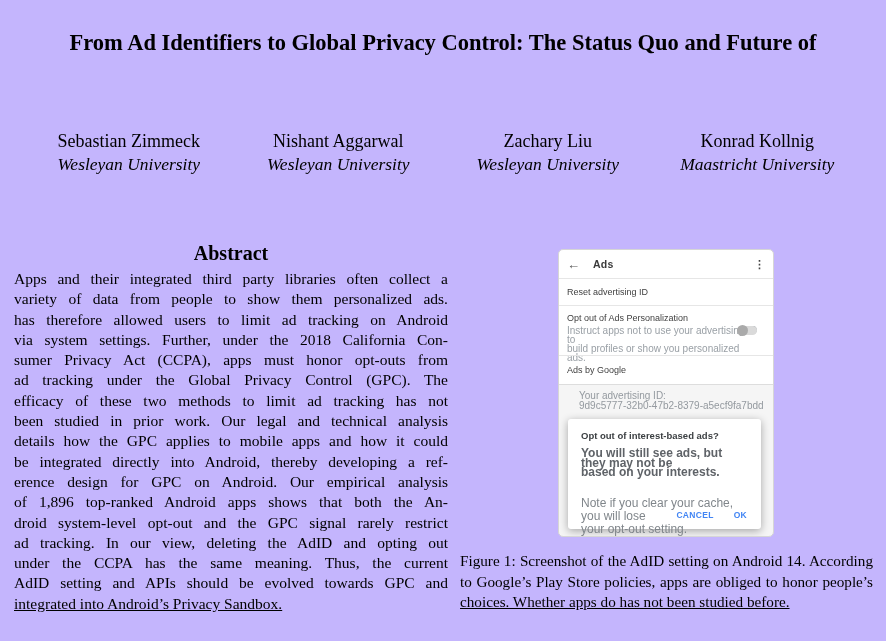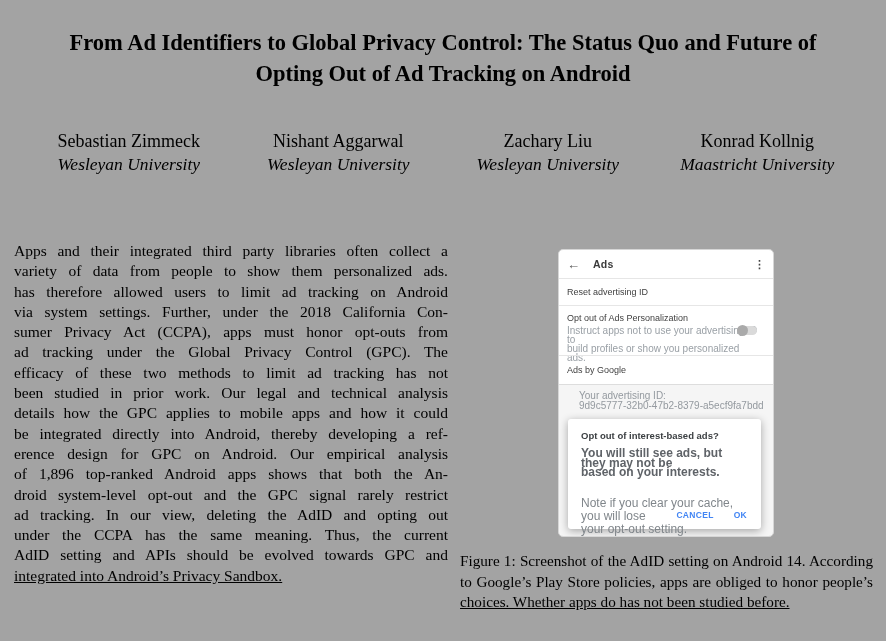--- a/index.html
+++ b/index.html
@@ -1,17 +1,17 @@
 <!DOCTYPE html>
 <html><head>
 <meta charset="utf-8">
 <style>
   html,body { margin:0; padding:0; background:#ffffff; }
   .page {
-    position:relative; width:886px; height:641px; background:#a3a3a3;
+    position:relative; width:886px; height:641px; background:#c4b5fd;
     font-family:"Liberation Serif", serif; color:#000; overflow:hidden;
   }
 
   
   .title { position:absolute; top:27px; left:0; width:886px;
            font-weight:bold; font-size:22.5px; line-height:31px; }
   .title-line { text-align:center; }
 
   
   .authors { position:absolute; top:130px; left:24px; width:838px; display:flex; }
@@ -80,21 +80,20 @@
   .ph-action { font-size:8.5px; font-weight:bold; color:#4285f4;
                letter-spacing:.3px; cursor:pointer; }
 </style>
 </head>
 <body>
 
 <div class="page">
 
   <div class="title">
       <div class="title-line">From Ad Identifiers to Global Privacy Control: The Status Quo and Future of</div>
-      <div class="title-line">Opting Out of Ad Tracking on Android</div>
     </div>
 
   <div class="authors">
       <div class="author">
       <div class="author-name">Sebastian Zimmeck</div>
       <div class="author-affiliation">Wesleyan University</div>
     </div>
       <div class="author">
       <div class="author-name">Nishant Aggarwal</div>
       <div class="author-affiliation">Wesleyan University</div>
@@ -103,20 +102,21 @@
       <div class="author-name">Zachary Liu</div>
       <div class="author-affiliation">Wesleyan University</div>
     </div>
       <div class="author">
       <div class="author-name">Konrad Kollnig</div>
       <div class="author-affiliation">Maastricht University</div>
     </div>
     </div>
 
   <div class="abstract">
+    <div class="abstract-heading">Abstract</div>
     <div class="abstract-lines jlines">
         <div class="jline">Apps and their integrated third party libraries often collect a</div>
         <div class="jline">variety of data from people to show them personalized ads.</div>
         <div class="jline">has therefore allowed users to limit ad tracking on Android</div>
         <div class="jline">via system settings. Further, under the 2018 California Con-</div>
         <div class="jline">sumer Privacy Act (CCPA), apps must honor opt-outs from</div>
         <div class="jline">ad tracking under the Global Privacy Control (GPC). The</div>
         <div class="jline">efficacy of these two methods to limit ad tracking has not</div>
         <div class="jline">been studied in prior work. Our legal and technical analysis</div>
         <div class="jline">details how the GPC applies to mobile apps and how it could</div>

